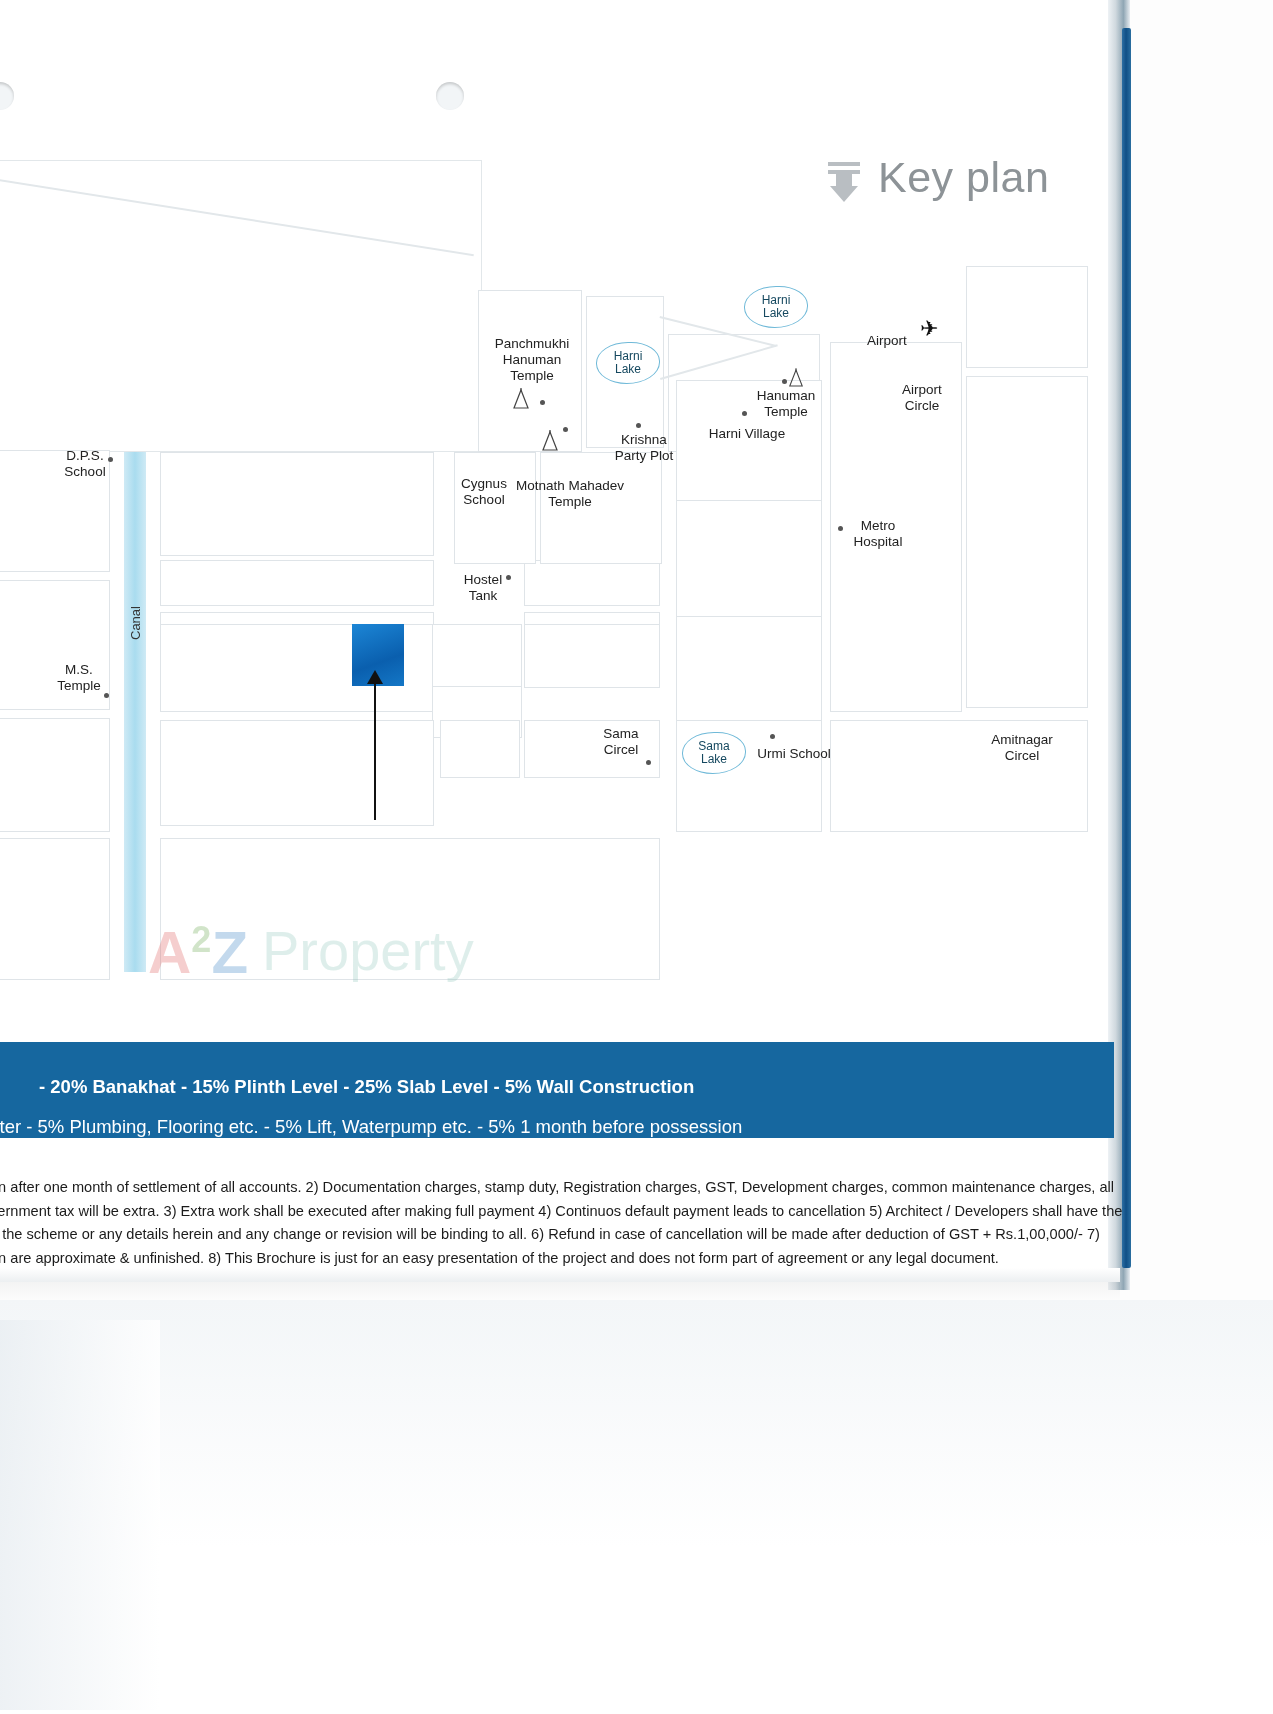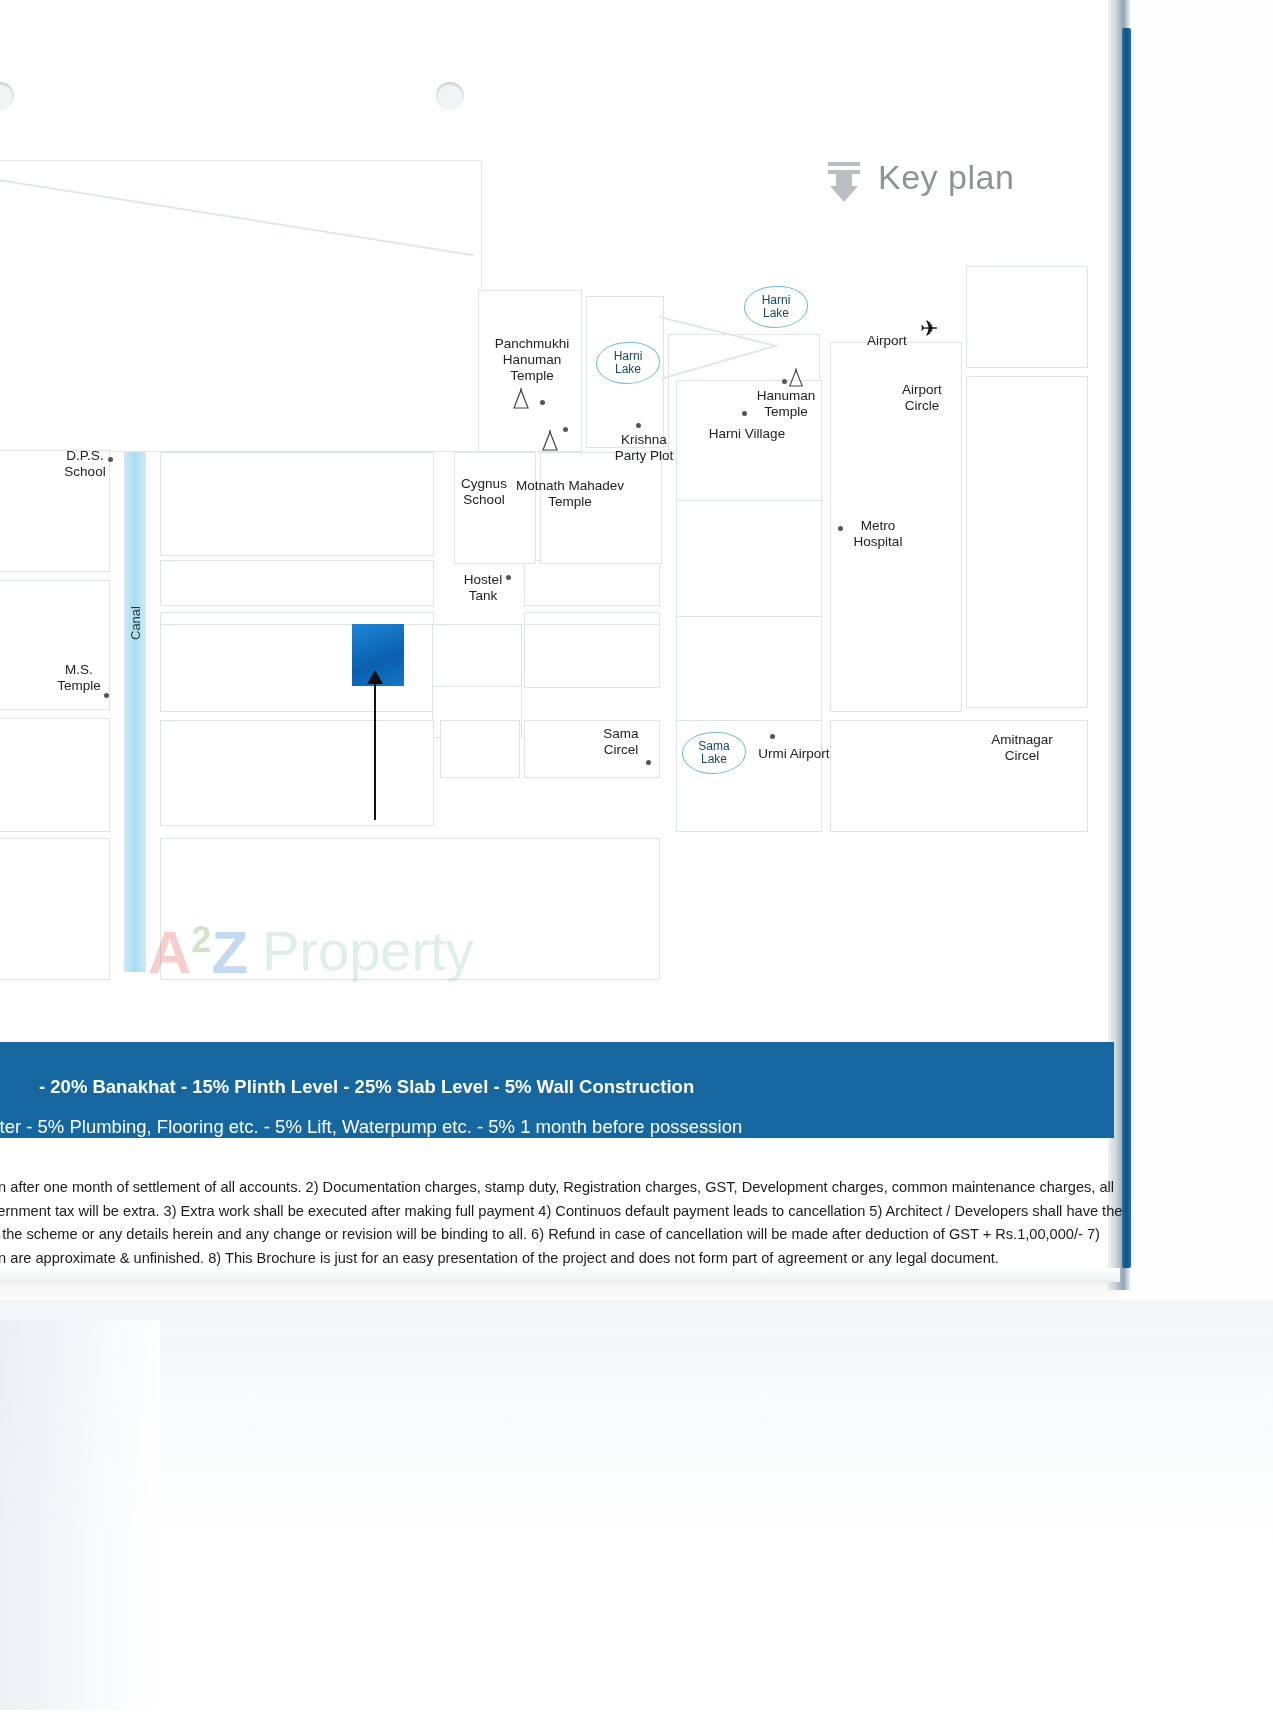--- a/index.html
+++ b/index.html
@@ -27,21 +27,21 @@
   .hole.h2{left:436px;top:82px;}
 
   
   .keyplan{position:absolute;left:828px;top:152px;display:flex;align-items:center;gap:12px;}
   .keyplan .arrow-icon{position:relative;width:38px;height:50px;}
   .keyplan .arrow-icon .bar{position:absolute;left:0;top:10px;width:32px;height:4px;background:#b9bec2;}
   .keyplan .arrow-icon .bar2{position:absolute;left:0;top:18px;width:32px;height:4px;background:#b9bec2;}
   .keyplan .arrow-icon .stem{position:absolute;left:8px;top:22px;width:16px;height:14px;background:#b9bec2;}
   .keyplan .arrow-icon .head{position:absolute;left:2px;top:34px;width:0;height:0;
         border-left:14px solid transparent;border-right:14px solid transparent;border-top:16px solid #b9bec2;}
-  .keyplan .kp-text{font-size:34px;color:#8d9397;letter-spacing:.5px;font-weight:400;}
+  .keyplan .kp-text{font-size:43px;color:#8d9397;letter-spacing:.5px;font-weight:400;}
 
   
   .map{position:absolute;left:0;top:120px;width:1110px;height:740px;}
   .blk{position:absolute;border:1px solid #dfe4e8;background:#ffffff;}
   .canal{position:absolute;left:124px;top:332px;width:22px;height:520px;
         background:linear-gradient(90deg,#cfeaf5,#a9dcef,#cfeaf5);}
   .canal-label{position:absolute;left:128px;top:520px;font-size:13px;color:#333;
         transform:rotate(-90deg);transform-origin:left top;white-space:nowrap;}
 
   .lbl{position:absolute;font-size:13.5px;color:#222;line-height:1.18;text-align:center;}
@@ -224,21 +224,21 @@
     <div class="lbl" style="left:738px;top:268px;width:96px;white-space:pre-line">Hanuman
 Temple</div>
     <div class="lbl" style="left:694px;top:306px;width:106px;white-space:pre-line">Harni Village</div>
     <div class="lbl" style="left:856px;top:213px;width:62px;white-space:pre-line">Airport</div>
     <div class="lbl" style="left:876px;top:262px;width:92px;white-space:pre-line">Airport
 Circle</div>
     <div class="lbl" style="left:840px;top:398px;width:76px;white-space:pre-line">Metro
 Hospital</div>
     <div class="lbl" style="left:586px;top:606px;width:70px;white-space:pre-line">Sama
 Circel</div>
-    <div class="lbl" style="left:744px;top:626px;width:100px;white-space:pre-line">Urmi Airport</div>
+    <div class="lbl" style="left:744px;top:626px;width:100px;white-space:pre-line">Urmi School</div>
     <div class="lbl" style="left:968px;top:612px;width:108px;white-space:pre-line">Amitnagar
 Circel</div>
   </div>
 
   <div class="wm wm-a">
     <span class="wm-z" style="color:#e0615f">A</span><span class="wm-2">2</span><span class="wm-z">Z</span>
   </div>
   <div class="wm-prop">
     <span style="color:#6fb7a6">Property</span>
   </div>

